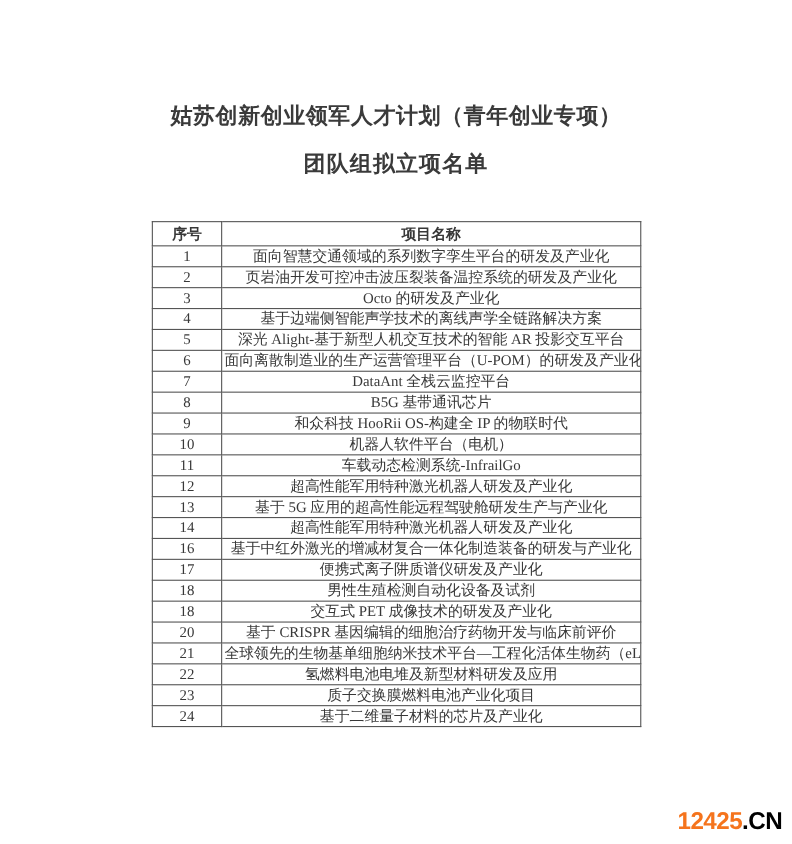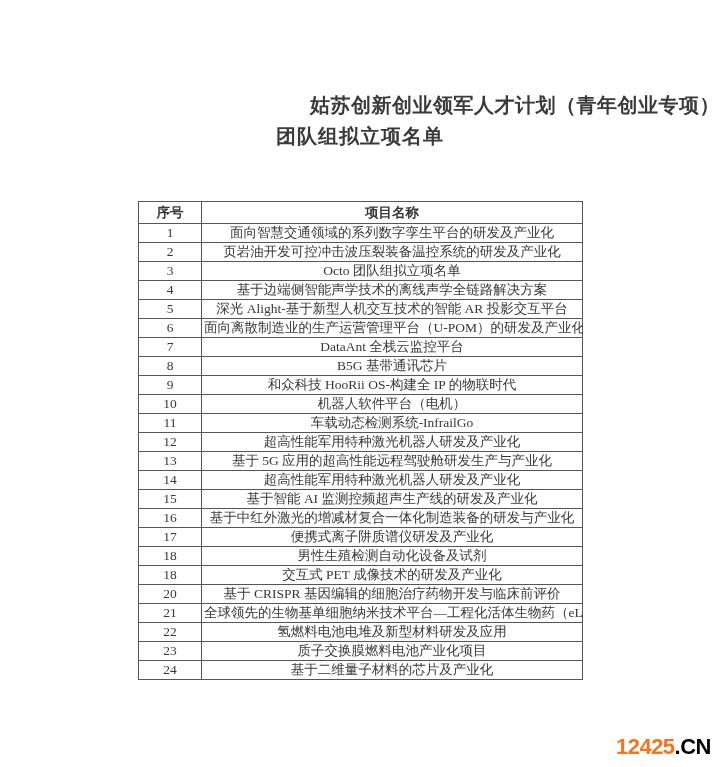--- a/index.html
+++ b/index.html
@@ -16,28 +16,27 @@
   .title-block {
     position: absolute;
     top: 92px; left: 0; right: 0;
     text-align: center;
   }
   .title-line1 {
     font-size: 20px;
     font-weight: bold;
     letter-spacing: 0.5px;
     color: #3a3a3a;
-    text-align: right;
   }
   .title-line2 {
     font-size: 20px;
     font-weight: bold;
     letter-spacing: 1px;
     color: #3a3a3a;
-    margin-top: 4px;
+    margin-top: 16px;
   }
 
   .roster-table {
     position: absolute;
     top: 201px; left: 138px;
     width: 445px;
     border-collapse: collapse;
     table-layout: fixed;
     font-size: 13.5px;
     color: #383838;
@@ -89,21 +88,21 @@
         <tr>
           <td class="col-no">1</td>
           <td>面向智慧交通领域的系列数字孪生平台的研发及产业化</td>
         </tr>
         <tr>
           <td class="col-no">2</td>
           <td>页岩油开发可控冲击波压裂装备温控系统的研发及产业化</td>
         </tr>
         <tr>
           <td class="col-no">3</td>
-          <td>Octo 团队组拟立项名单</td>
+          <td>Octo 的研发及产业化</td>
         </tr>
         <tr>
           <td class="col-no">4</td>
           <td>基于边端侧智能声学技术的离线声学全链路解决方案</td>
         </tr>
         <tr>
           <td class="col-no">5</td>
           <td>深光 Alight-基于新型人机交互技术的智能 AR 投影交互平台</td>
         </tr>
         <tr>
@@ -134,24 +133,20 @@
           <td class="col-no">12</td>
           <td>超高性能军用特种激光机器人研发及产业化</td>
         </tr>
         <tr>
           <td class="col-no">13</td>
           <td>基于 5G 应用的超高性能远程驾驶舱研发生产与产业化</td>
         </tr>
         <tr>
           <td class="col-no">14</td>
           <td>超高性能军用特种激光机器人研发及产业化</td>
-        </tr>
-        <tr>
-          <td class="col-no">15</td>
-          <td>基于智能 AI 监测控频超声生产线的研发及产业化</td>
         </tr>
         <tr>
           <td class="col-no">16</td>
           <td>基于中红外激光的增减材复合一体化制造装备的研发与产业化</td>
         </tr>
         <tr>
           <td class="col-no">17</td>
           <td>便携式离子阱质谱仪研发及产业化</td>
         </tr>
         <tr>

